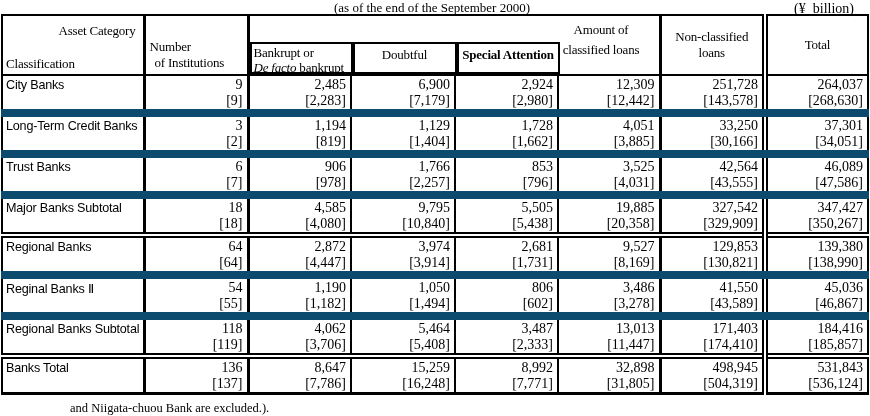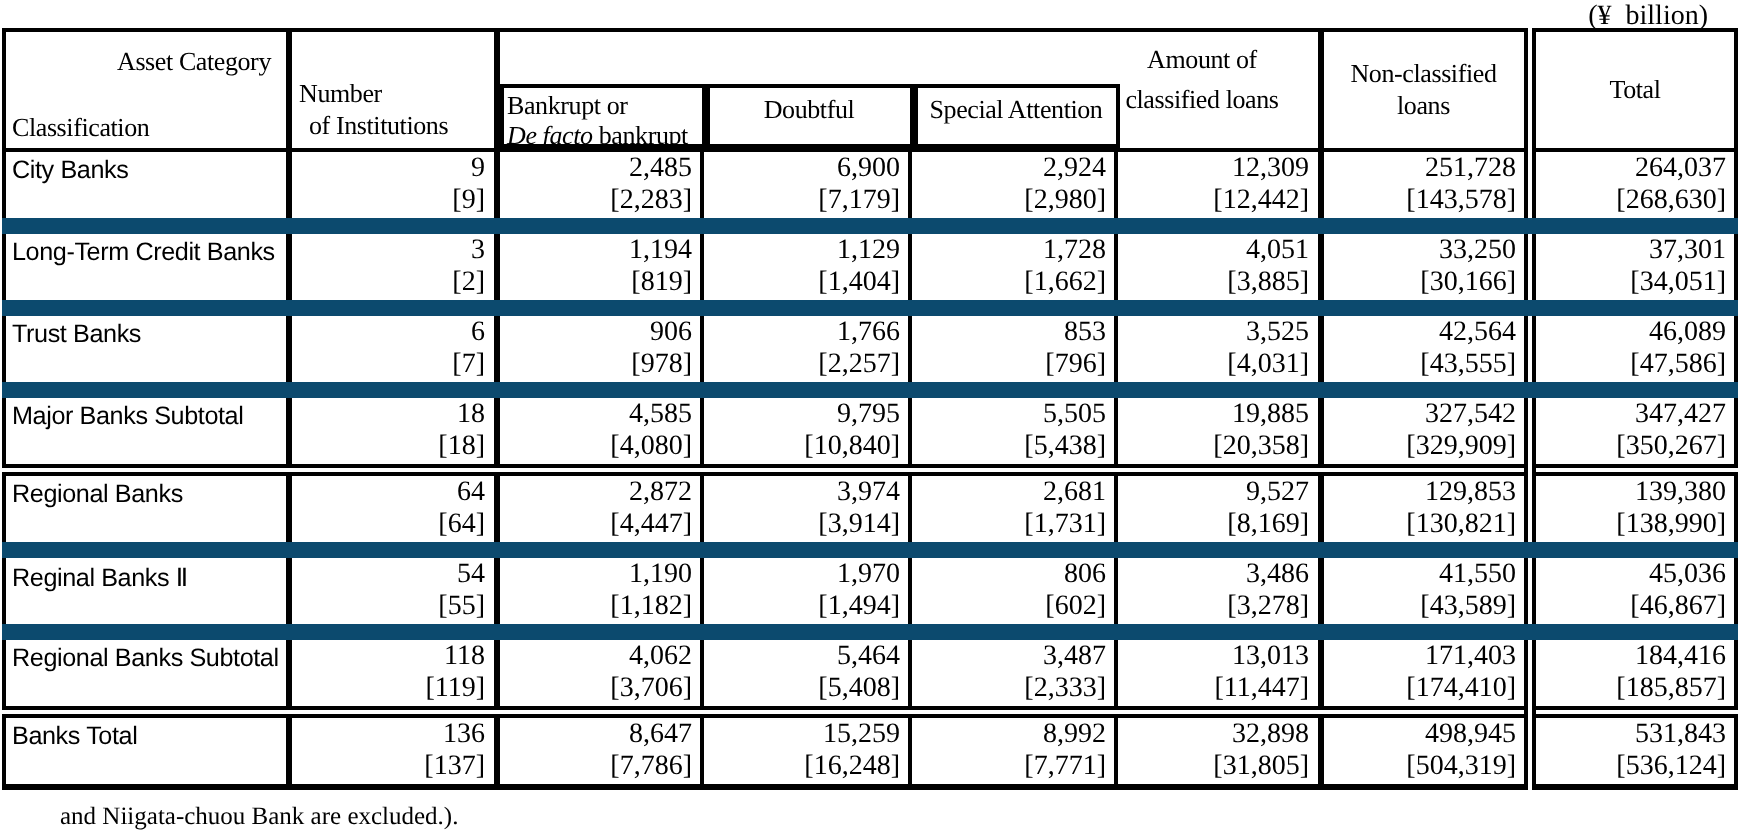--- a/index.html
+++ b/index.html
@@ -29,38 +29,39 @@
   .h0b{position:absolute;bottom:2px;left:3px;}
   .h1{vertical-align:bottom;text-align:left;padding:0 0 3px 4px;}
   .h1 .ind{padding-left:5px;}
   .hspan{vertical-align:top;}
   .spanwrap{position:relative;width:100%;height:58px;}
   .amt{position:absolute;left:310px;right:16px;top:4px;text-align:center;line-height:20px;}
   .box{position:absolute;top:26px;bottom:0;border:2px solid #000;box-sizing:border-box;
        line-height:15px;padding-top:1px;}
   .box1{left:0;width:103px;text-align:left;padding-left:2px;}
   .box2{left:103px;width:104px;text-align:center;padding-top:3px;}
-  .box3{left:207px;width:103px;text-align:center;padding-top:3px;}
+  .box3{left:207px;width:103px;text-align:center;padding-top:3px;font-weight:bold;}
   .h6{text-align:center;vertical-align:middle;font-size:12.6px;letter-spacing:-0.4px;}
   .h7{text-align:center;vertical-align:middle;}
 
   td.lab{font-family:"Liberation Sans","DejaVu Sans",sans-serif;font-size:12.6px;
          vertical-align:top;text-align:left;padding:2px 0 0 3px;letter-spacing:-0.2px;}
   td.num{vertical-align:top;text-align:right;padding-right:4px;font-size:14px;}
   td.num .v{line-height:16px;}
   td.num .v:first-child{margin-top:1px;}
 
   .notes{margin:6px 0 0 2px;font-size:12.5px;line-height:15.5px;}
   .n2{margin-left:34px;}
-  .n3{margin-left:28px;}
+  .n3{margin-left:68px;}
 </style>
 </head>
 <body>
 
 <div class="topbar">
+  <div class="title">(as of the end of the September 2000)</div>
   <div class="unit">(¥  billion)</div>
 </div>
 
 <table>
   <colgroup>
     <col class="w0">
       <col class="w1">
       <col class="w2">
       <col class="w3">
     <col class="w4">
@@ -264,21 +265,21 @@
     <td class="lab">Reginal Banks Ⅱ</td>
     <td class="num c1">
           <div class="v">54</div>
           <div class="v">[55]</div>
         </td>
     <td class="num c2">
           <div class="v">1,190</div>
           <div class="v">[1,182]</div>
         </td>
     <td class="num c3">
-          <div class="v">1,970</div>
+          <div class="v">1,050</div>
           <div class="v">[1,494]</div>
         </td>
     <td class="num c4">
           <div class="v">806</div>
           <div class="v">[602]</div>
         </td>
     <td class="num c5">
           <div class="v">3,486</div>
           <div class="v">[3,278]</div>
         </td>

